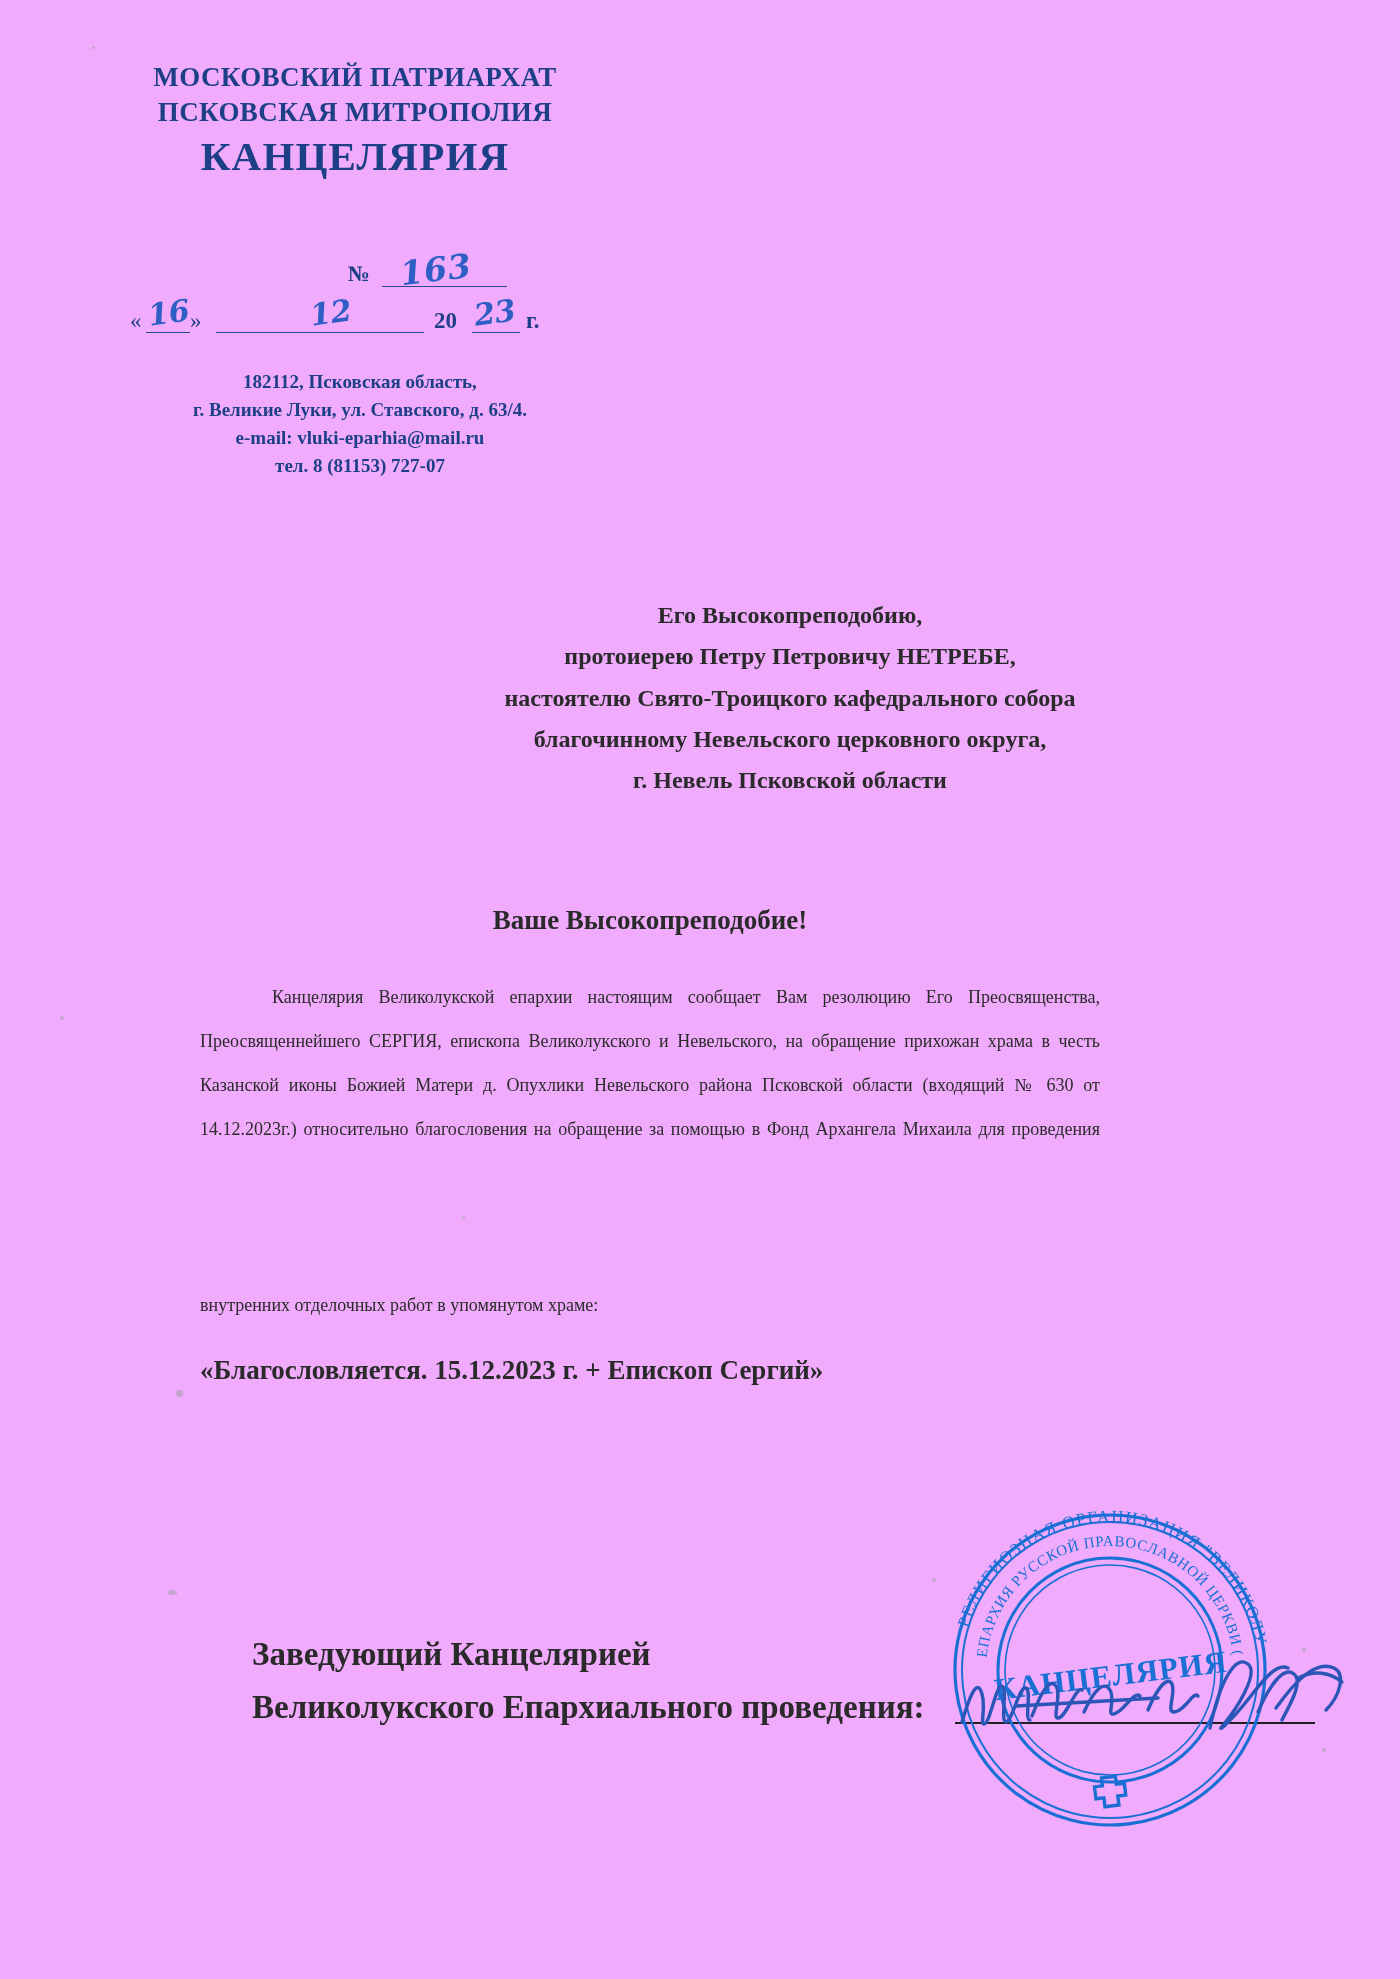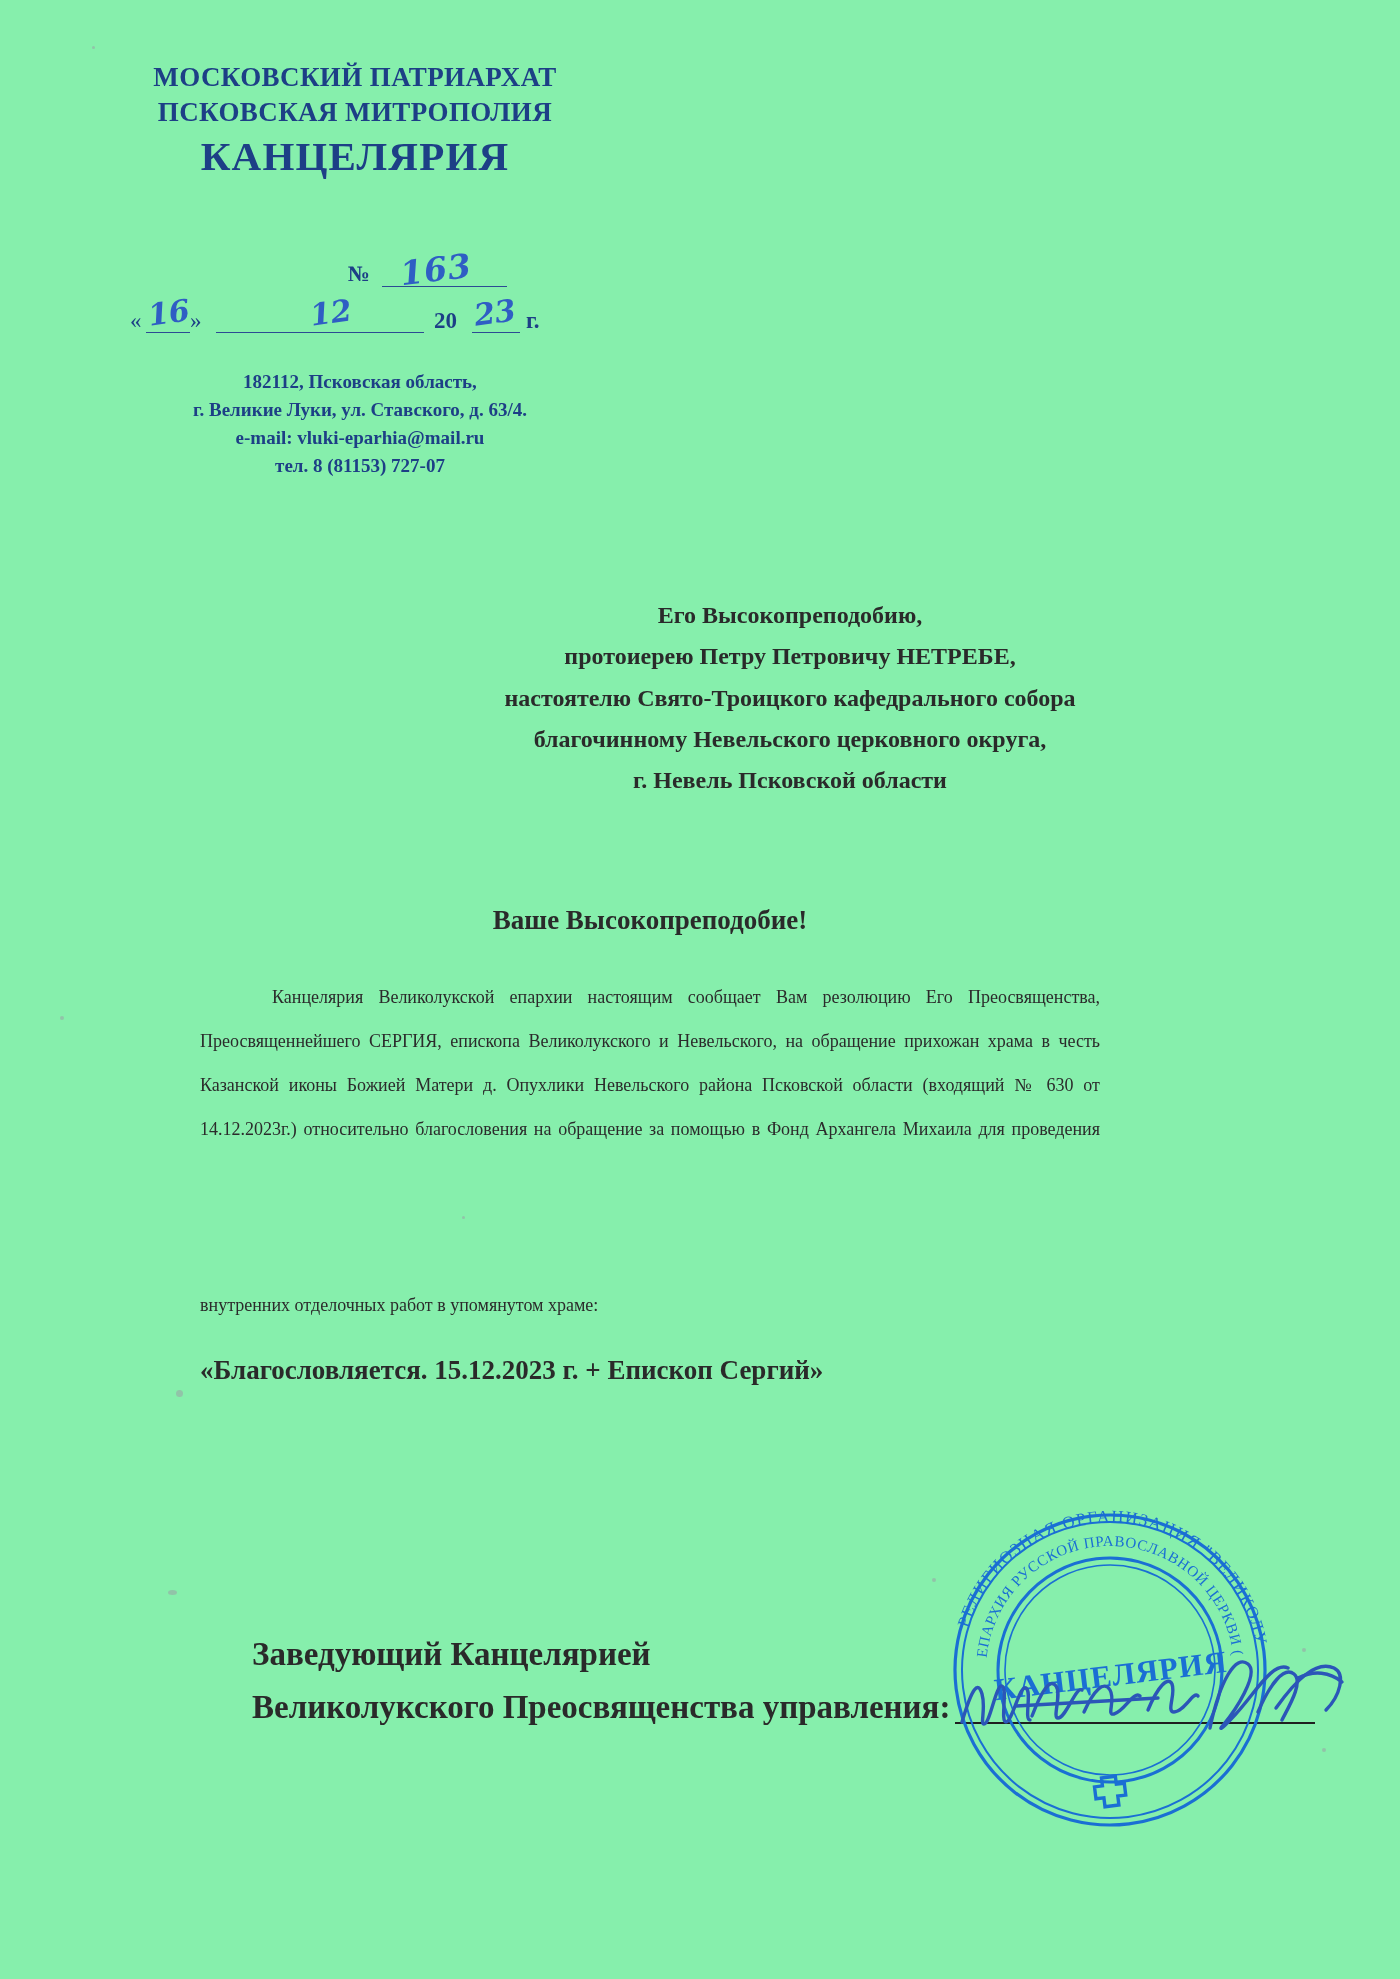--- a/index.html
+++ b/index.html
@@ -4,21 +4,21 @@
 <style>
   html, body {
     margin: 0;
     padding: 0;
     background: #b9b9b9;
   }
   .page {
     position: relative;
     width: 1400px;
     height: 1979px;
-    background: #86efac;
+    background: #f0abfc;
     overflow: hidden;
     font-family: "Liberation Serif", "DejaVu Serif", serif;
     color: #222;
   }
   
   .speck {
     position: absolute;
     background: #9aa0a6;
     border-radius: 50%;
     opacity: .55;
@@ -329,21 +329,21 @@
 
   <div class="salutation">Ваше Высокопреподобие!</div>
 
   <div class="body-text">Канцелярия Великолукской епархии настоящим сообщает Вам резолюцию Его Преосвященства, Преосвященнейшего СЕРГИЯ, епископа Великолукского и Невельского, на обращение прихожан храма в честь Казанской иконы Божией Матери д. Опухлики Невельского района Псковской области (входящий № 630 от 14.12.2023г.) относительно благословения на обращение за помощью в Фонд Архангела Михаила для проведения</div>
   <div class="body-text last" style="top:1283px; text-indent:0;">внутренних отделочных работ в упомянутом храме:</div>
 
   <div class="resolution">«Благословляется. 15.12.2023 г. + Епископ Сергий»</div>
 
   <div class="sig-block">
     <div>Заведующий Канцелярией</div>
-    <div>Великолукского Преосвященства управления:</div>
+    <div>Великолукского Епархиального проведения:</div>
   </div>
   <div class="sig-rule"></div>
 
   <svg class="seal" viewBox="0 0 360 360">
     <defs>
       <path id="arcTop" d="M 180,180 m -148,0 a 148,148 0 1,1 296,0" fill="none"></path>
       <path id="arcTop2" d="M 180,180 m -124,0 a 124,124 0 1,1 248,0" fill="none"></path>
       <path id="arcBottom" d="M 180,180 m -140,0 a 140,140 0 1,0 280,0" fill="none"></path>
     </defs>
     <g transform="rotate(-7 180 180)" fill="none" stroke="#1a6fd4">

